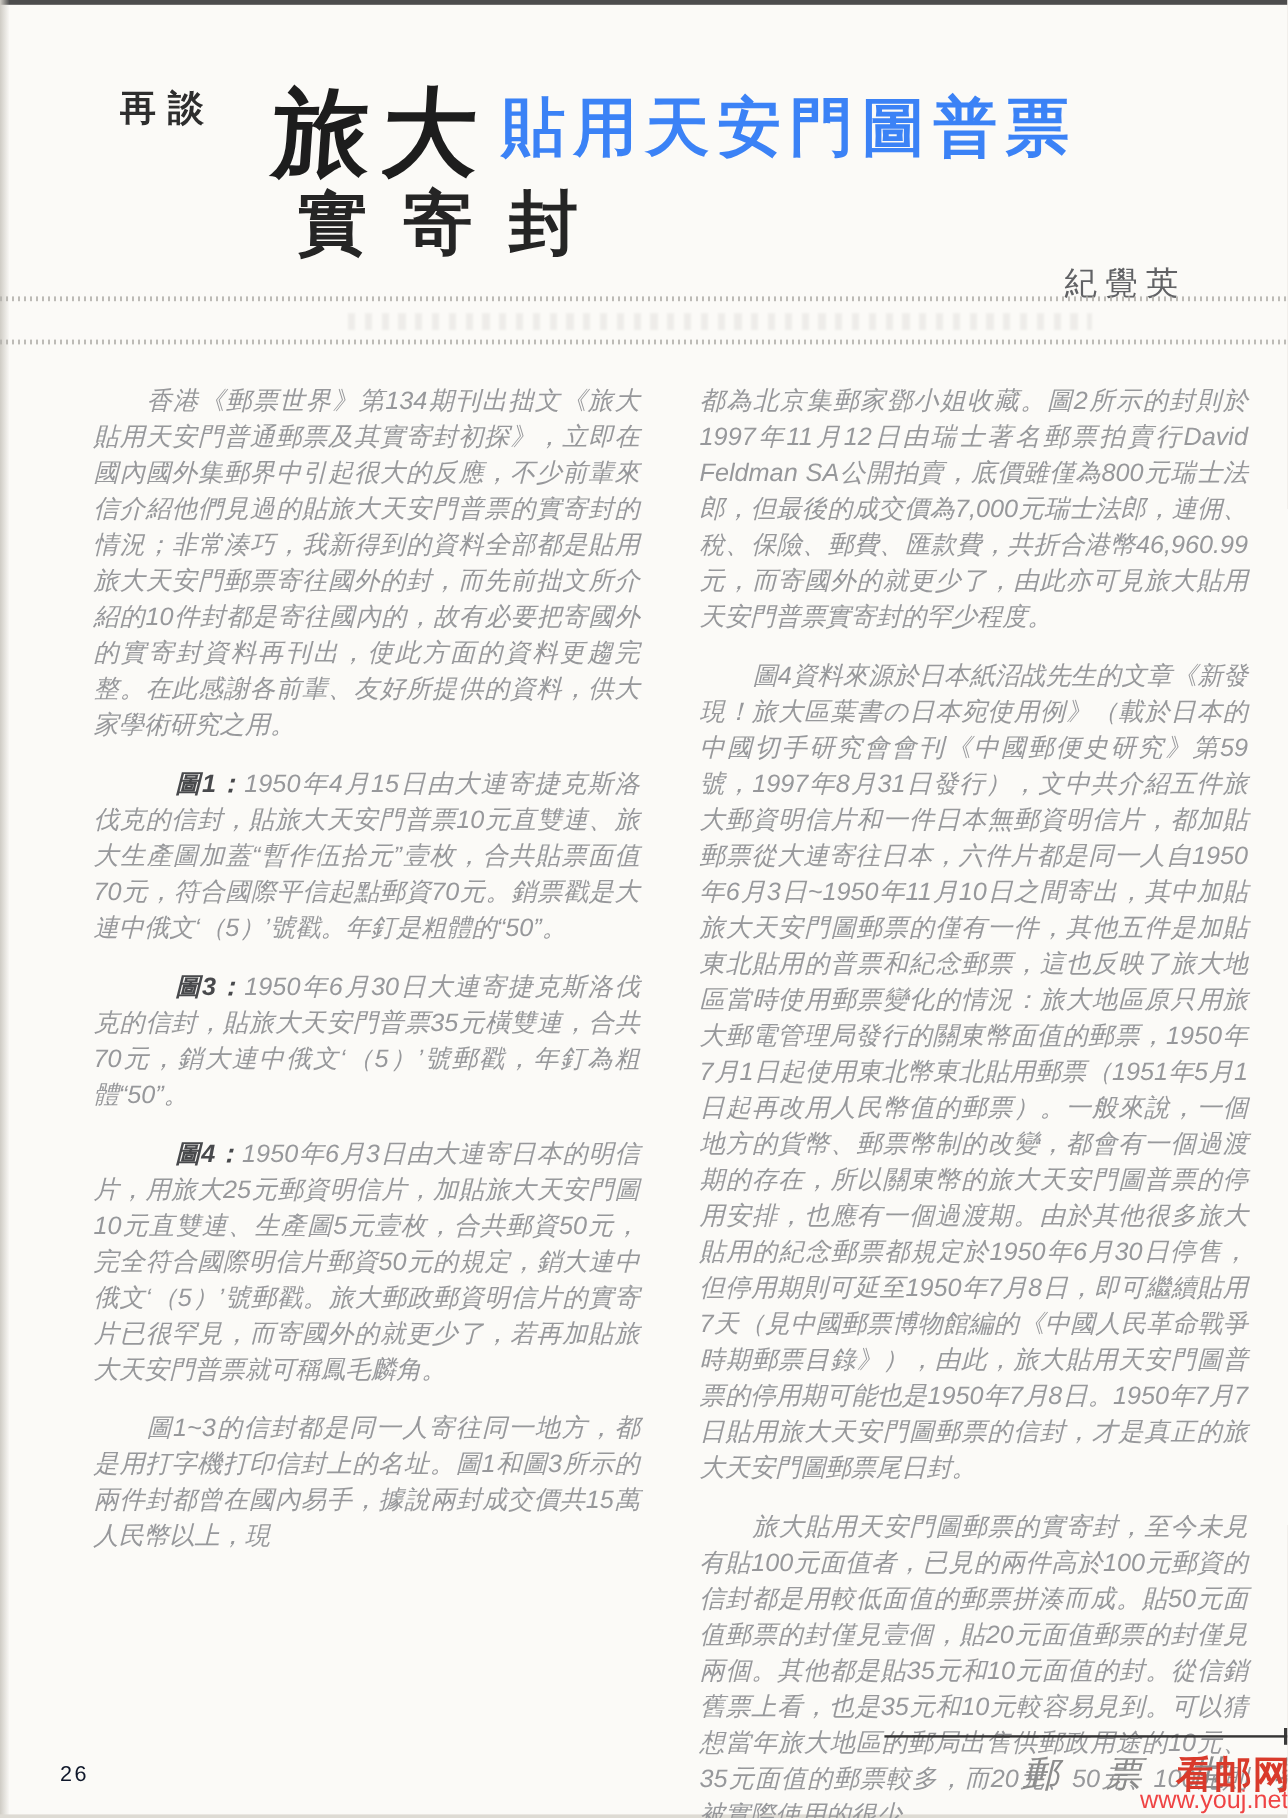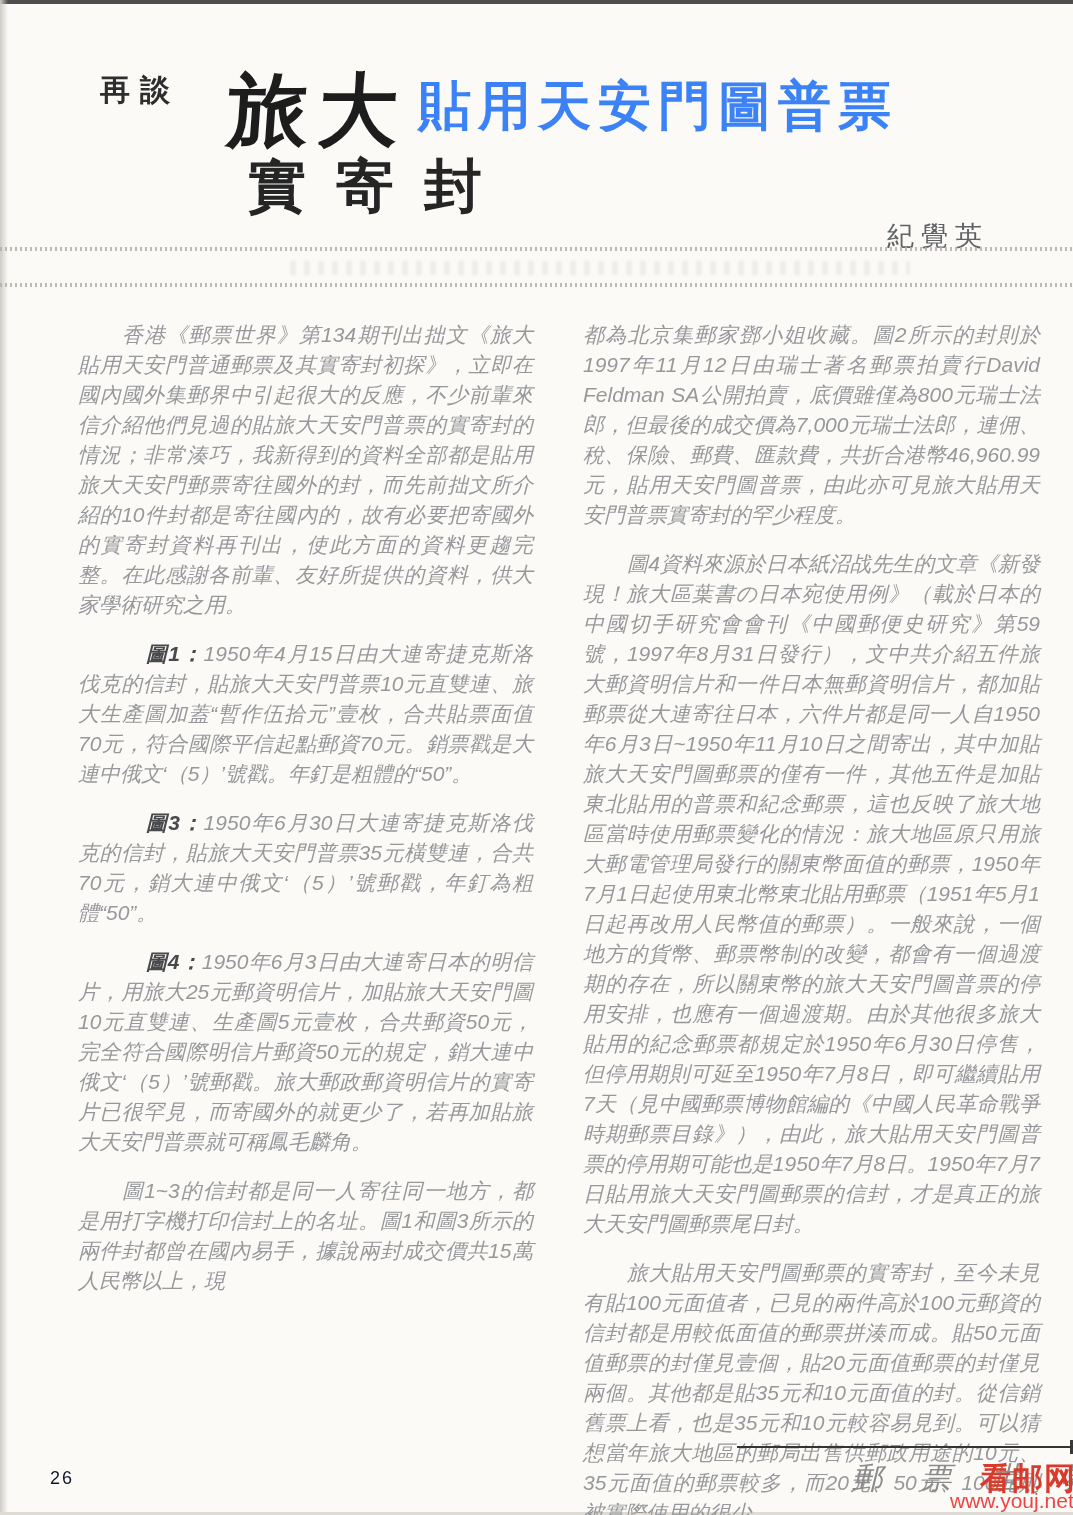--- a/index.html
+++ b/index.html
@@ -85,21 +85,21 @@
 
   <div class="columns">
     <div class="col">
       <p class="para"><span>香港《郵票世界》第134期刊出拙文《旅大貼用天安門普通郵票及其實寄封初探》，立即在國內國外集郵界中引起很大的反應，不少前輩來信介紹他們見過的貼旅大天安門普票的實寄封的情況；非常湊巧，我新得到的資料全部都是貼用旅大天安門郵票寄往國外的封，而先前拙文所介紹的10件封都是寄往國內的，故有必要把寄國外的實寄封資料再刊出，使此方面的資料更趨完整。在此感謝各前輩、友好所提供的資料，供大家學術研究之用。</span></p>
       <p class="para"><b class="lead">圖1：</b><span>1950年4月15日由大連寄捷克斯洛伐克的信封，貼旅大天安門普票10元直雙連、旅大生產圖加蓋“暫作伍拾元”壹枚，合共貼票面值70元，符合國際平信起點郵資70元。銷票戳是大連中俄文‘（5）’號戳。年釘是粗體的“50”。</span></p>
       <p class="para"><b class="lead">圖3：</b><span>1950年6月30日大連寄捷克斯洛伐克的信封，貼旅大天安門普票35元橫雙連，合共70元，銷大連中俄文‘（5）’號郵戳，年釘為粗體“50”。</span></p>
       <p class="para"><b class="lead">圖4：</b><span>1950年6月3日由大連寄日本的明信片，用旅大25元郵資明信片，加貼旅大天安門圖10元直雙連、生產圖5元壹枚，合共郵資50元，完全符合國際明信片郵資50元的規定，銷大連中俄文‘（5）’號郵戳。旅大郵政郵資明信片的實寄片已很罕見，而寄國外的就更少了，若再加貼旅大天安門普票就可稱鳳毛麟角。</span></p>
       <p class="para"><span>圖1~3的信封都是同一人寄往同一地方，都是用打字機打印信封上的名址。圖1和圖3所示的兩件封都曾在國內易手，據說兩封成交價共15萬人民幣以上，現</span></p>
     </div>
     <div class="col">
-      <p class="para" style="text-indent:0;"><span>都為北京集郵家鄧小姐收藏。圖2所示的封則於1997年11月12日由瑞士著名郵票拍賣行David Feldman SA公開拍賣，底價雖僅為800元瑞士法郎，但最後的成交價為7,000元瑞士法郎，連佣、稅、保險、郵費、匯款費，共折合港幣46,960.99元，貼用天安門圖普票，由此亦可見旅大貼用天安門普票實寄封的罕少程度。</span></p>
+      <p class="para" style="text-indent:0;"><span>都為北京集郵家鄧小姐收藏。圖2所示的封則於1997年11月12日由瑞士著名郵票拍賣行David Feldman SA公開拍賣，底價雖僅為800元瑞士法郎，但最後的成交價為7,000元瑞士法郎，連佣、稅、保險、郵費、匯款費，共折合港幣46,960.99元，而寄國外的就更少了，由此亦可見旅大貼用天安門普票實寄封的罕少程度。</span></p>
       <p class="para"><span>圖4資料來源於日本紙沼战先生的文章《新發現！旅大區葉書の日本宛使用例》（載於日本的中國切手研究會會刊《中國郵便史研究》第59號，1997年8月31日發行），文中共介紹五件旅大郵資明信片和一件日本無郵資明信片，都加貼郵票從大連寄往日本，六件片都是同一人自1950年6月3日~1950年11月10日之間寄出，其中加貼旅大天安門圖郵票的僅有一件，其他五件是加貼東北貼用的普票和紀念郵票，這也反映了旅大地區當時使用郵票變化的情況：旅大地區原只用旅大郵電管理局發行的關東幣面值的郵票，1950年7月1日起使用東北幣東北貼用郵票（1951年5月1日起再改用人民幣值的郵票）。一般來說，一個地方的貨幣、郵票幣制的改變，都會有一個過渡期的存在，所以關東幣的旅大天安門圖普票的停用安排，也應有一個過渡期。由於其他很多旅大貼用的紀念郵票都規定於1950年6月30日停售，但停用期則可延至1950年7月8日，即可繼續貼用7天（見中國郵票博物館編的《中國人民革命戰爭時期郵票目錄》），由此，旅大貼用天安門圖普票的停用期可能也是1950年7月8日。1950年7月7日貼用旅大天安門圖郵票的信封，才是真正的旅大天安門圖郵票尾日封。</span></p>
       <p class="para"><span>旅大貼用天安門圖郵票的實寄封，至今未見有貼100元面值者，已見的兩件高於100元郵資的信封都是用較低面值的郵票拼湊而成。貼50元面值郵票的封僅見壹個，貼20元面值郵票的封僅見兩個。其他都是貼35元和10元面值的封。從信銷舊票上看，也是35元和10元較容易見到。可以猜想當年旅大地區的郵局出售供郵政用途的10元、35元面值的郵票較多，而20元、50元、100元則被實際使用的很少。</span></p>
     </div>
   </div>
 
   <div class="page-number">26</div>
 
   <div class="footer-rule"></div>
   <div class="footer-mag">郵 票 世 界</div>
   <div class="wm-logo" style="color: rgb(217, 58, 43);">看邮网</div>

